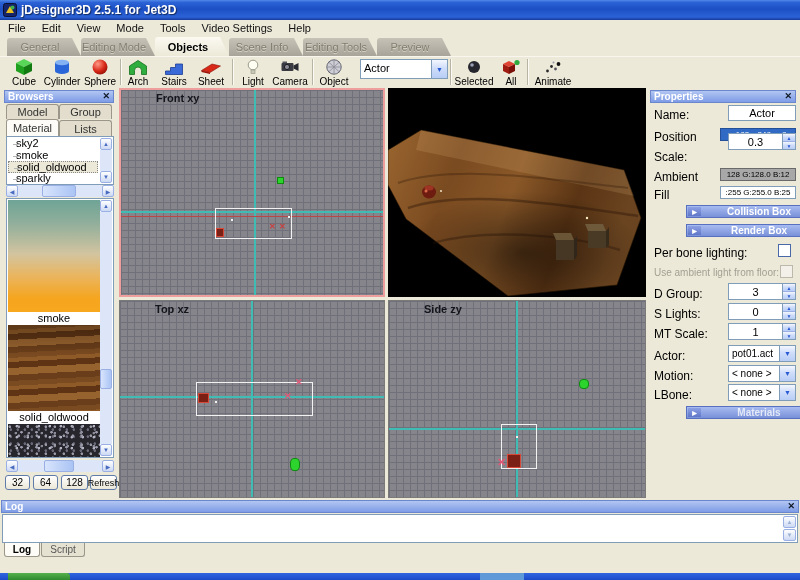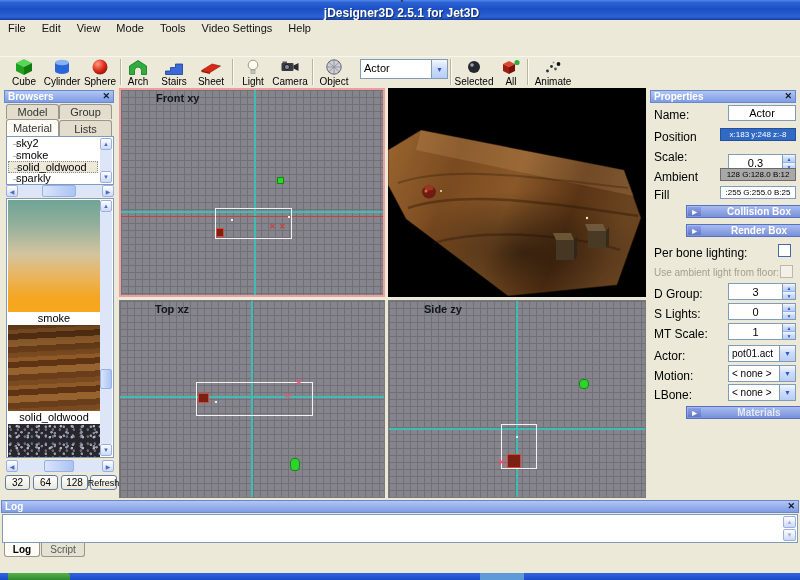--- a/index.html
+++ b/index.html
@@ -2,21 +2,21 @@
 <html><head>
 <meta charset="utf-8">
 <style>
   * { box-sizing:border-box; margin:0; padding:0; font-family:"Liberation Sans",sans-serif; }
   body { background:#555; }
   #app { position:relative; width:800px; height:580px; background:#ece9d8; overflow:hidden; }
 
   
   .titlebar { position:absolute; left:0; top:0; width:800px; height:20px;
     background:linear-gradient(180deg,#5288e8 0%,#2b63d6 12%,#1c4fc4 45%,#2b63d6 85%,#16399a 100%);
-    color:#fff; display:flex; align-items:center; gap:4px; padding-left:3px;flex-direction:column; }
+    color:#fff; display:flex; align-items:center; gap:4px; padding-left:3px; }
   .titlebar .tt { font-size:12px; font-weight:bold; text-shadow:1px 1px 1px rgba(0,0,0,.55); }
 
   
   .menubar { position:absolute; left:0; top:20px; width:800px; height:16px; background:#ece9d8;
     display:flex; align-items:center; font-size:11px; color:#111; }
   .mi { padding:1px 8px; }
 
   
   .tabrow { position:absolute; left:0; top:36px; width:800px; height:20px; }
   .tab { position:absolute; top:2px; height:18px; width:74px;
@@ -173,20 +173,40 @@
   <div class="menubar">
     <span class="mi">File</span>
     <span class="mi">Edit</span>
     <span class="mi">View</span>
     <span class="mi">Mode</span>
     <span class="mi">Tools</span>
     <span class="mi">Video Settings</span>
     <span class="mi">Help</span>
   </div>
 
+  <div class="tabrow">
+    <div class="tab" style="left:7px">
+        <span>General</span>
+      </div>
+    <div class="tab" style="left:81px">
+        <span>Editing Mode</span>
+      </div>
+    <div class="tab active" style="left:155px">
+        <span>Objects</span>
+      </div>
+    <div class="tab" style="left:229px">
+        <span>Scene Info</span>
+      </div>
+    <div class="tab" style="left:303px">
+        <span>Editing Tools</span>
+      </div>
+    <div class="tab" style="left:377px">
+        <span>Preview</span>
+      </div>
+  </div>
 
   <div class="toolbar">
     <div class="tbtn" style="left:6px;width:36px">
       <svg class="ico" width="22" height="18" viewBox="0 0 22 18">
         <polygon points="11,1 19,5 11,9 3,5" fill="#57d657"></polygon>
           <polygon points="3,5 11,9 11,17 3,13" fill="#1fa01f"></polygon>
           <polygon points="19,5 11,9 11,17 19,13" fill="#117a11"></polygon>
       </svg>
         <span class="lbl">Cube</span>
     </div>
@@ -410,21 +430,21 @@
       <span class="bx">✕</span>
     </div>
 
     <span class="plabel" style="left:6px;top:20px">Name:</span>
     <div class="pfield" style="left:80px;top:17px;width:68px;height:16px;font-size:11px">Actor</div>
 
     <span class="plabel" style="left:6px;top:42px">Position</span>
     <div class="pfield" style="left:72px;top:40px;width:76px;height:13px;background:#316ac5;color:#fff;font-size:8px;border-color:#24509a">x:183 y:248 z:-8</div>
 
     <span class="plabel" style="left:6px;top:62px">Scale:</span>
-    <div class="numfield" style="left:80px;top:66px;width:68px;height:17px">
+    <div class="numfield" style="left:80px;top:45px;width:68px;height:17px">
       <span class="nval">0.3</span>
       <span class="spincol">
           <span class="sp">▲</span>
           <span class="sp">▼</span>
         </span>
     </div>
 
     <span class="plabel" style="left:6px;top:82px">Ambient</span>
     <div class="pfield" style="left:72px;top:80px;width:76px;height:13px;background:#a8a8a8;font-size:8px;border-color:#6a6a6a">128 G:128.0 B:12</div>
 

